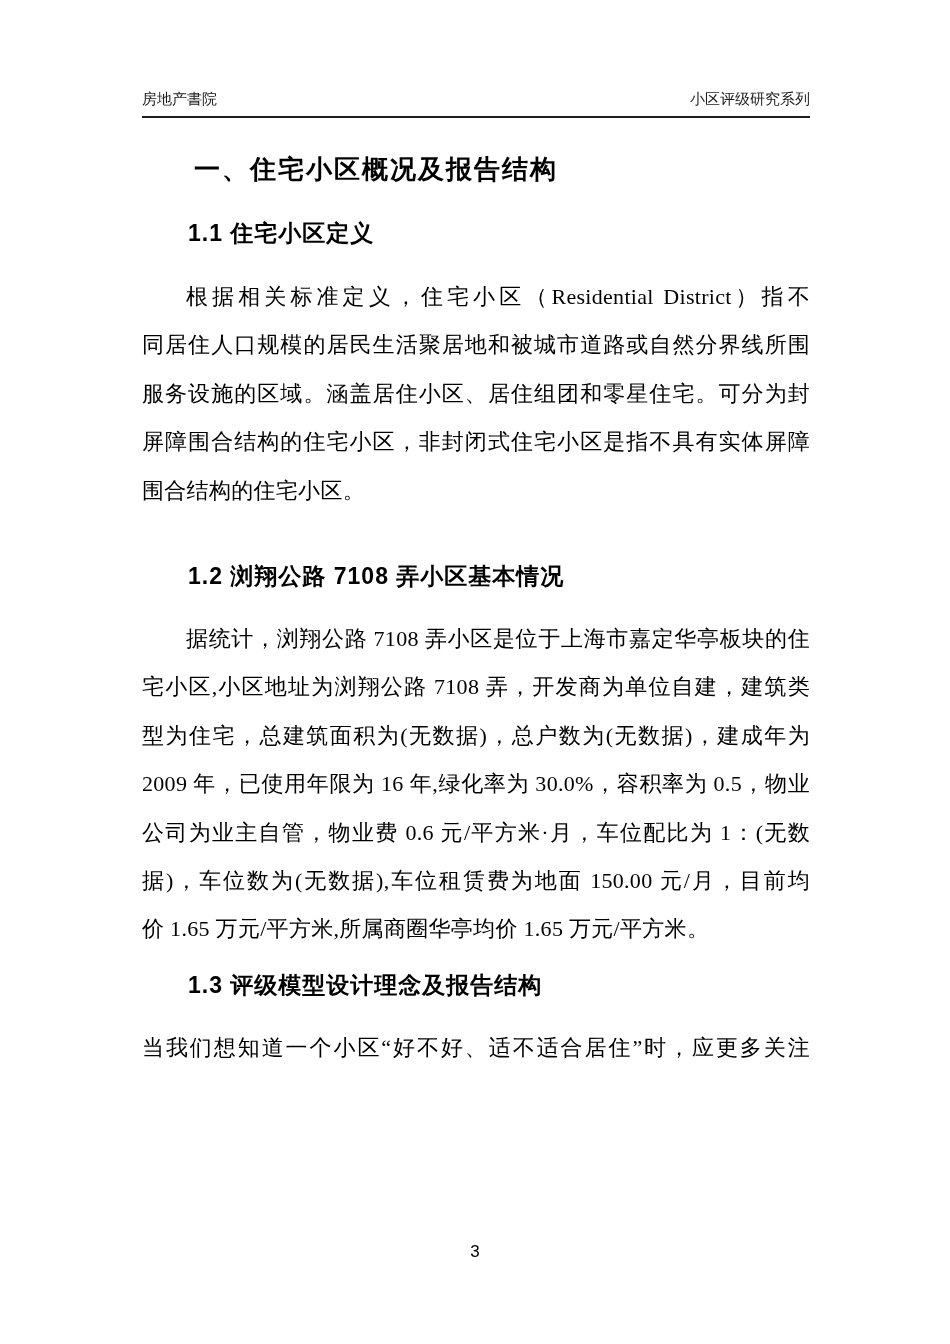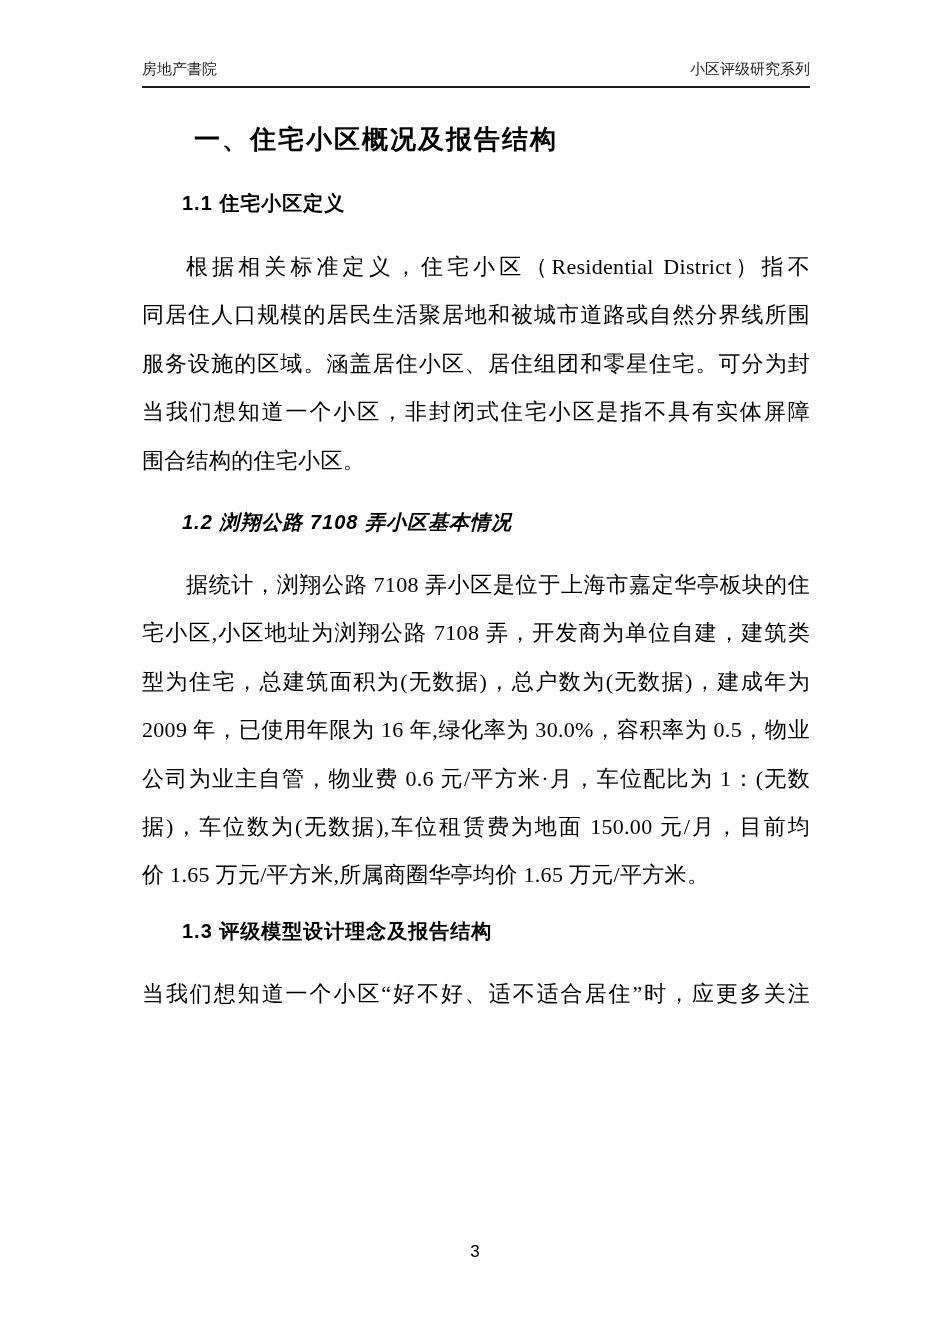--- a/index.html
+++ b/index.html
@@ -11,48 +11,48 @@
     position: relative;
     overflow: hidden;
     font-family: "Liberation Serif", serif;
   }
   .content { margin: 0 140px 0 142px; }
 
   .header-row {
     display: flex;
     justify-content: space-between;
     align-items: flex-end;
-    padding-top: 60px;
+    padding-top: 90px;
     padding-bottom: 7px;
     border-bottom: 2px solid #1c1c1c;
     font-family: "Liberation Sans", sans-serif;
     font-size: 15px;
     color: #1a1a1a;
   }
 
   .doc-title {
     margin: 34px 0 0 0;
     font-size: 26px;
     font-weight: bold;
     text-indent: 2em;
     letter-spacing: 2px;
     line-height: 34px;
     font-family: "Liberation Sans", sans-serif;
   }
 
   .section-heading {
     margin: 32px 0 0 0;
-    font-size: 20px;
+    font-size: 23px;
     font-weight: bold;
     text-indent: 2em;
     letter-spacing: 1px;
     line-height: 30px;
     font-family: "Liberation Sans", sans-serif;
   }
-  .section-heading.mt34 { margin-top: 22px; font-style: italic; }
+  .section-heading.mt34 { margin-top: 46px; }
   .section-heading.mt28 { margin-top: 16px; }
 
   .para { margin: 25px 0 0 0; font-size: 22px; }
   .para.mt24 { margin-top: 24px; }
 
   .line {
     line-height: 48.4px;
     text-align: justify;
     text-align-last: justify;
     letter-spacing: 0.3px;
@@ -81,21 +81,21 @@
       <span>小区评级研究系列</span>
     </div>
 
     <h1 class="doc-title">一、住宅小区概况及报告结构</h1>
 
     <h2 class="section-heading">1.1 住宅小区定义</h2>
     <div class="para">
       <div class="line first">根据相关标准定义，住宅小区（Residential District）指不</div>
       <div class="line">同居住人口规模的居民生活聚居地和被城市道路或自然分界线所围</div>
       <div class="line">服务设施的区域。涵盖居住小区、居住组团和零星住宅。可分为封</div>
-      <div class="line">当我们想知道一个小区，非封闭式住宅小区是指不具有实体屏障</div>
+      <div class="line">屏障围合结构的住宅小区，非封闭式住宅小区是指不具有实体屏障</div>
       <div class="line last">围合结构的住宅小区。</div>
     </div>
 
     <h2 class="section-heading mt34">1.2 浏翔公路 7108 弄小区基本情况</h2>
     <div class="para mt24">
       <div class="line first">据统计，浏翔公路 7108 弄小区是位于上海市嘉定华亭板块的住</div>
       <div class="line">宅小区,小区地址为浏翔公路 7108 弄，开发商为单位自建，建筑类</div>
       <div class="line">型为住宅，总建筑面积为(无数据)，总户数为(无数据)，建成年为</div>
       <div class="line">2009 年，已使用年限为 16 年,绿化率为 30.0%，容积率为 0.5，物业</div>
       <div class="line">公司为业主自管，物业费 0.6 元/平方米·月，车位配比为 1：(无数</div>

